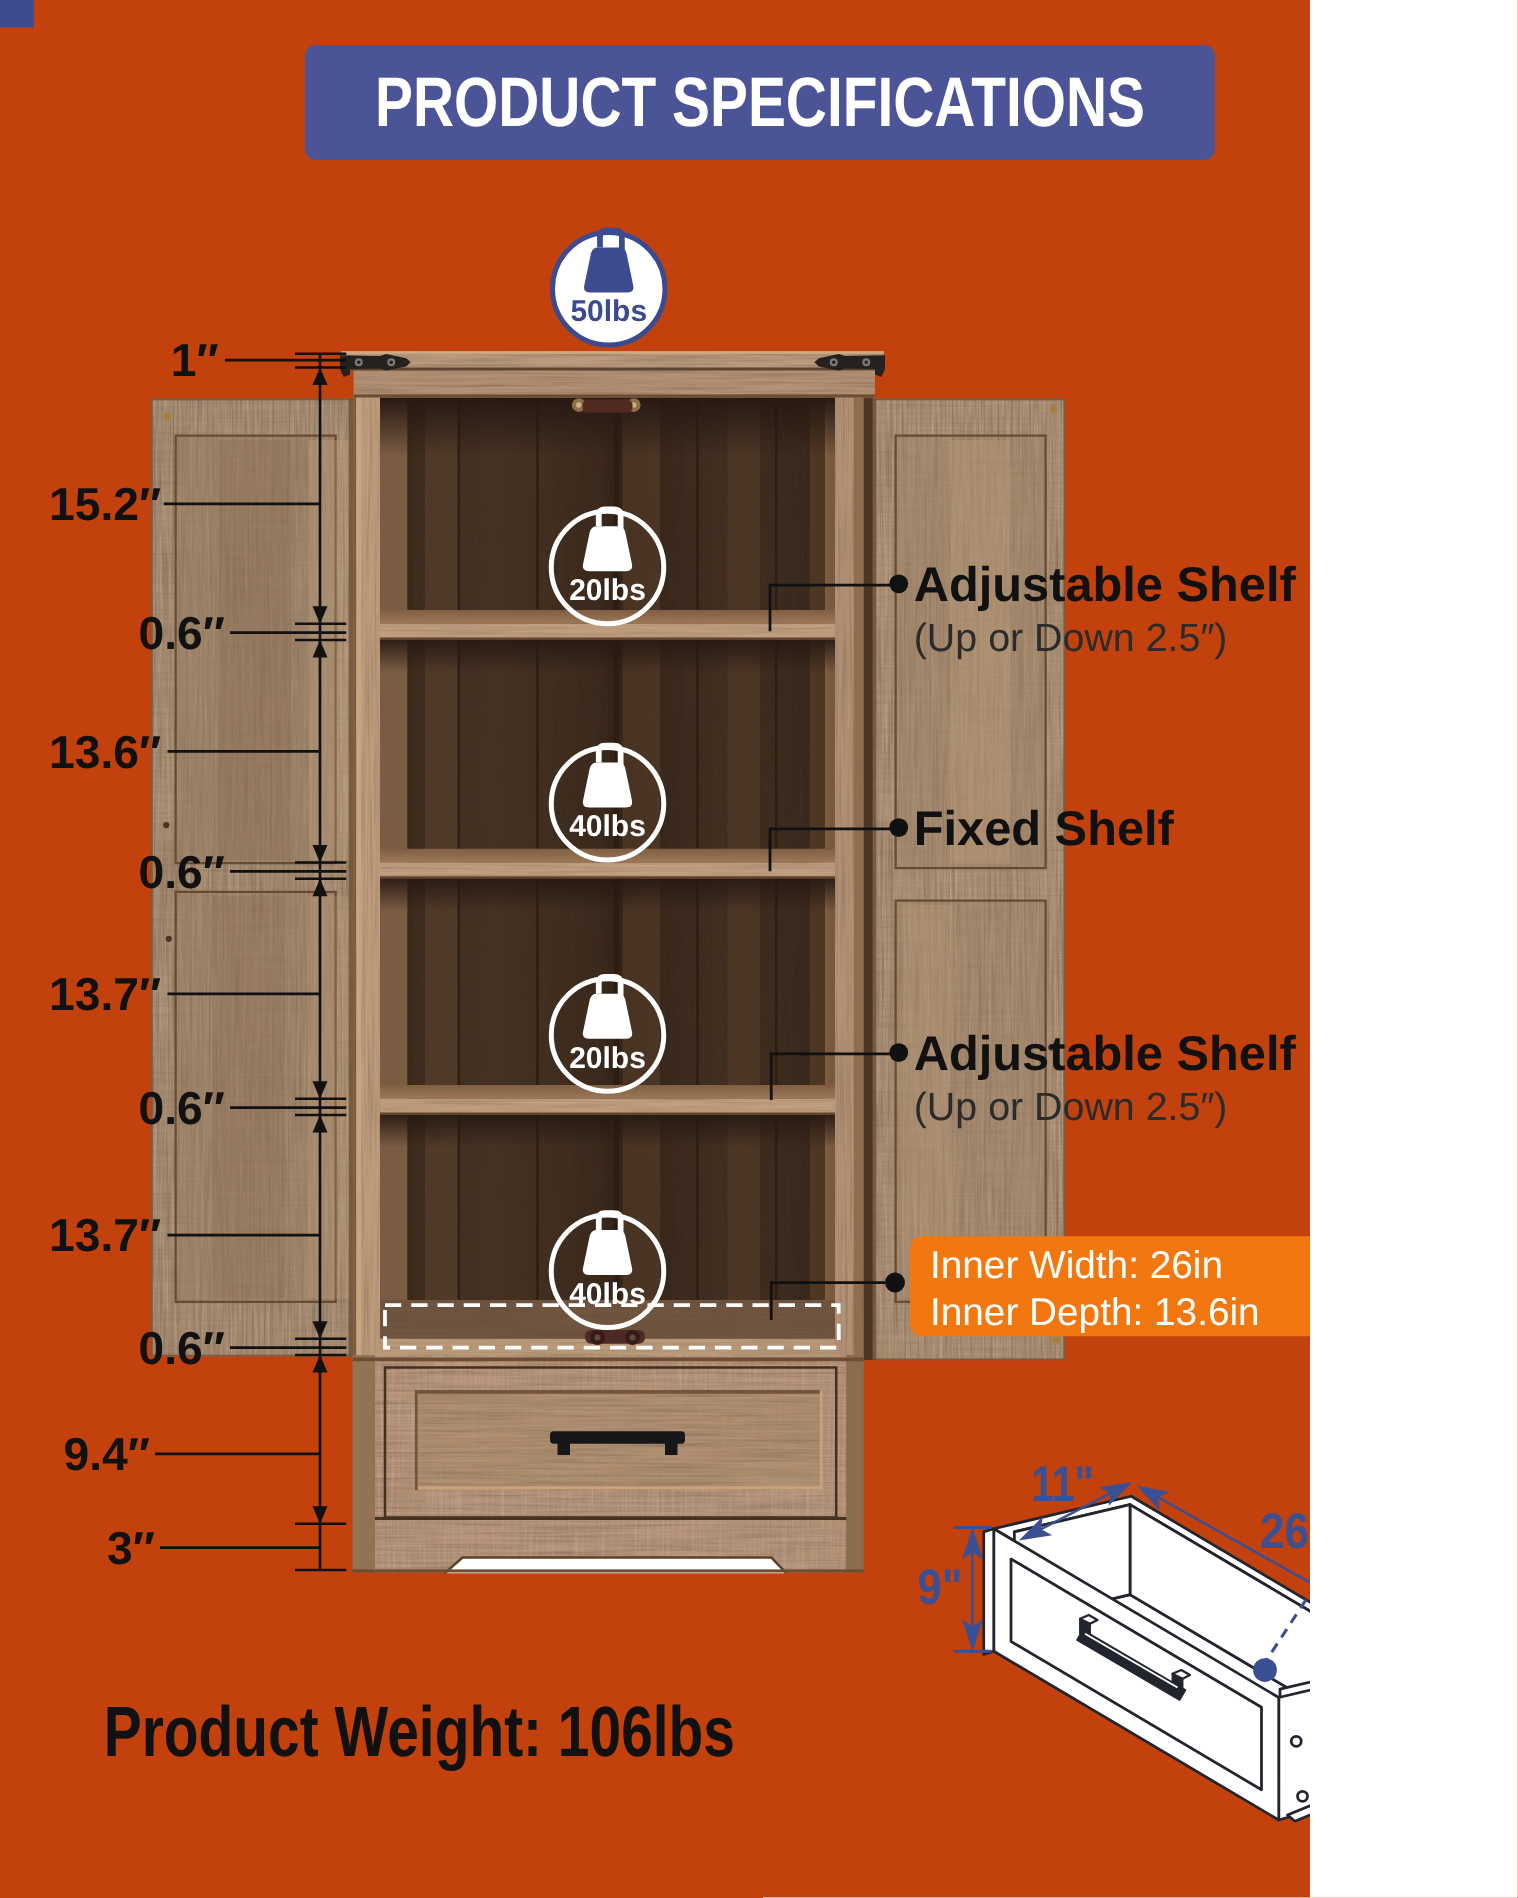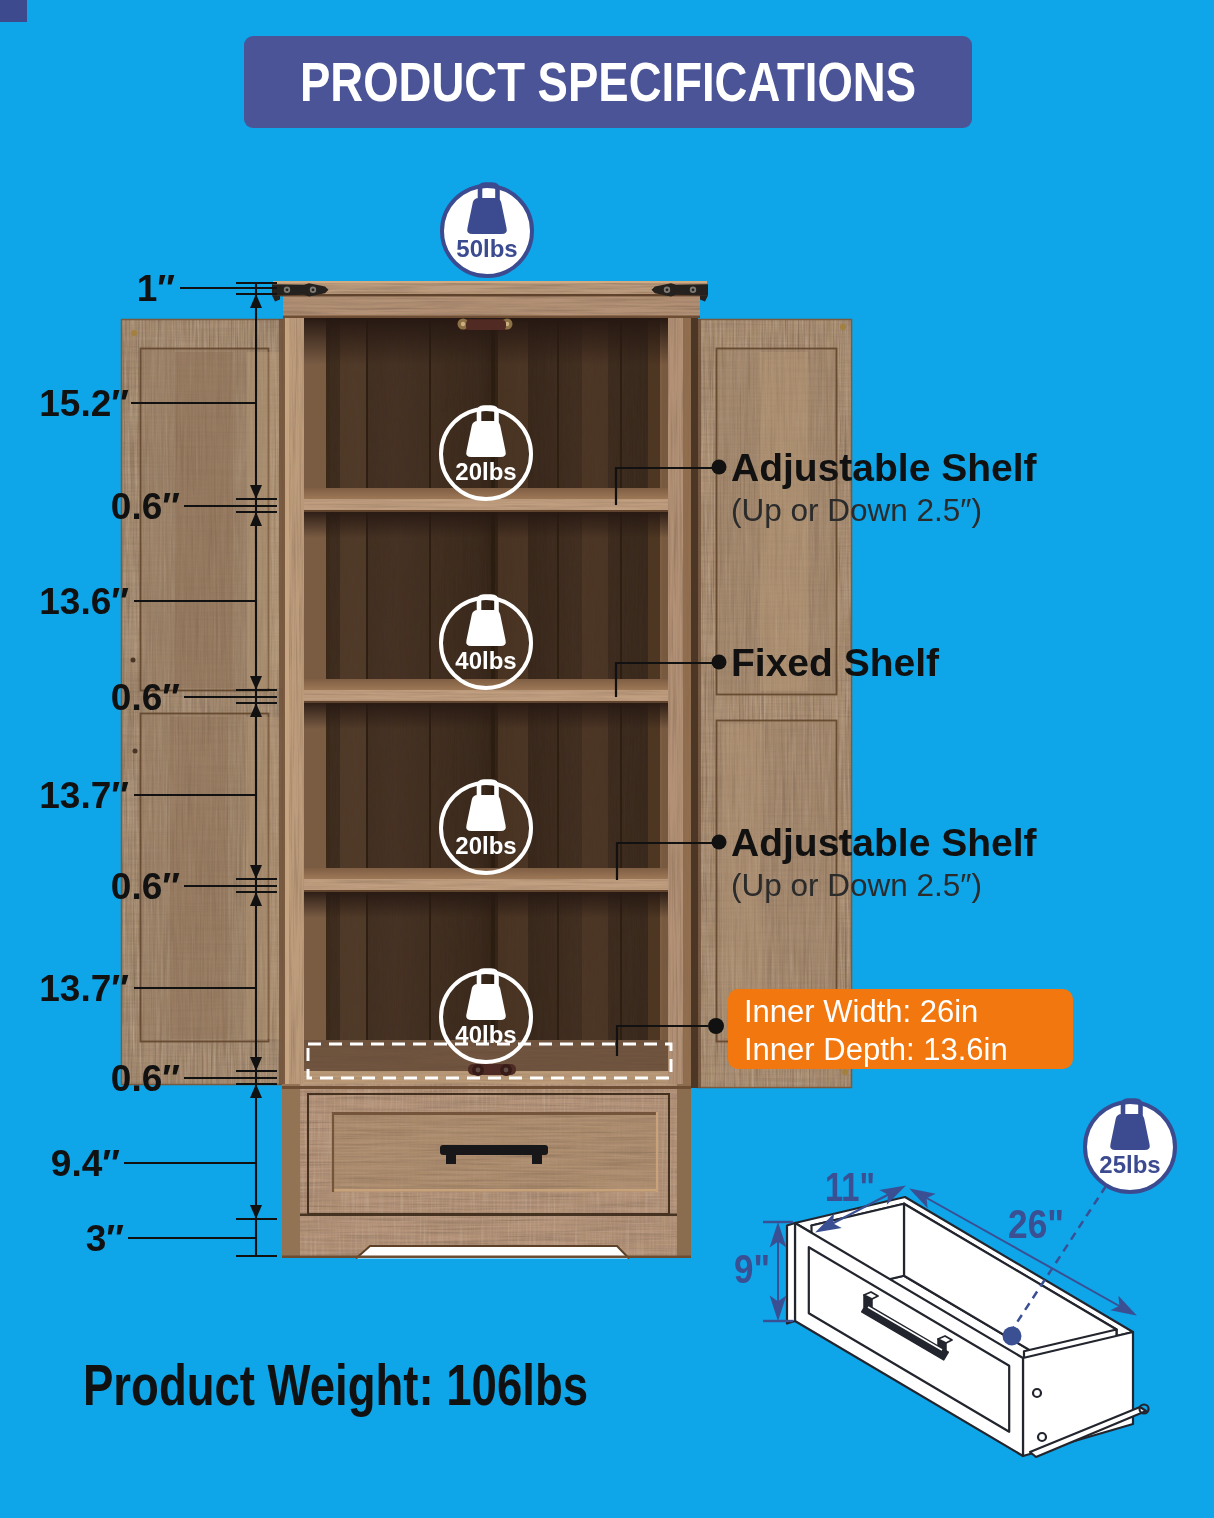--- a/index.html
+++ b/index.html
@@ -1,14 +1,14 @@
 <!DOCTYPE html>
 <html><head><meta charset="utf-8"><style>
 html,body{margin:0;padding:0;background:#fff;}
-#page{position:relative;width:1214px;height:1518px;background:#0ea5e9;overflow:hidden;font-family:"Liberation Sans",sans-serif;}
+#page{position:relative;width:1048px;height:1518px;background:#c2410c;overflow:hidden;font-family:"Liberation Sans",sans-serif;}
 svg{display:block;} text{font-family:"Liberation Sans",sans-serif;}
 </style></head><body>
 <div id="page">
 <svg width="1214" height="1518" viewBox="0 0 1214 1518">
 <defs>
 <filter id="gv" x="0%" y="0%" width="100%" height="100%">
   <feTurbulence type="fractalNoise" baseFrequency="0.55 0.012" numOctaves="3" seed="7" result="n"></feTurbulence>
   <feColorMatrix in="n" type="matrix" values="0 0 0 0 0 0 0 0 0 0 0 0 0 0 0 1.1 1.1 1.1 0 -1.45" result="na"></feColorMatrix>
   <feFlood flood-color="#4a3829" flood-opacity="0.36" result="dk"></feFlood>
   <feComposite in="dk" in2="na" operator="in" result="g1"></feComposite>

